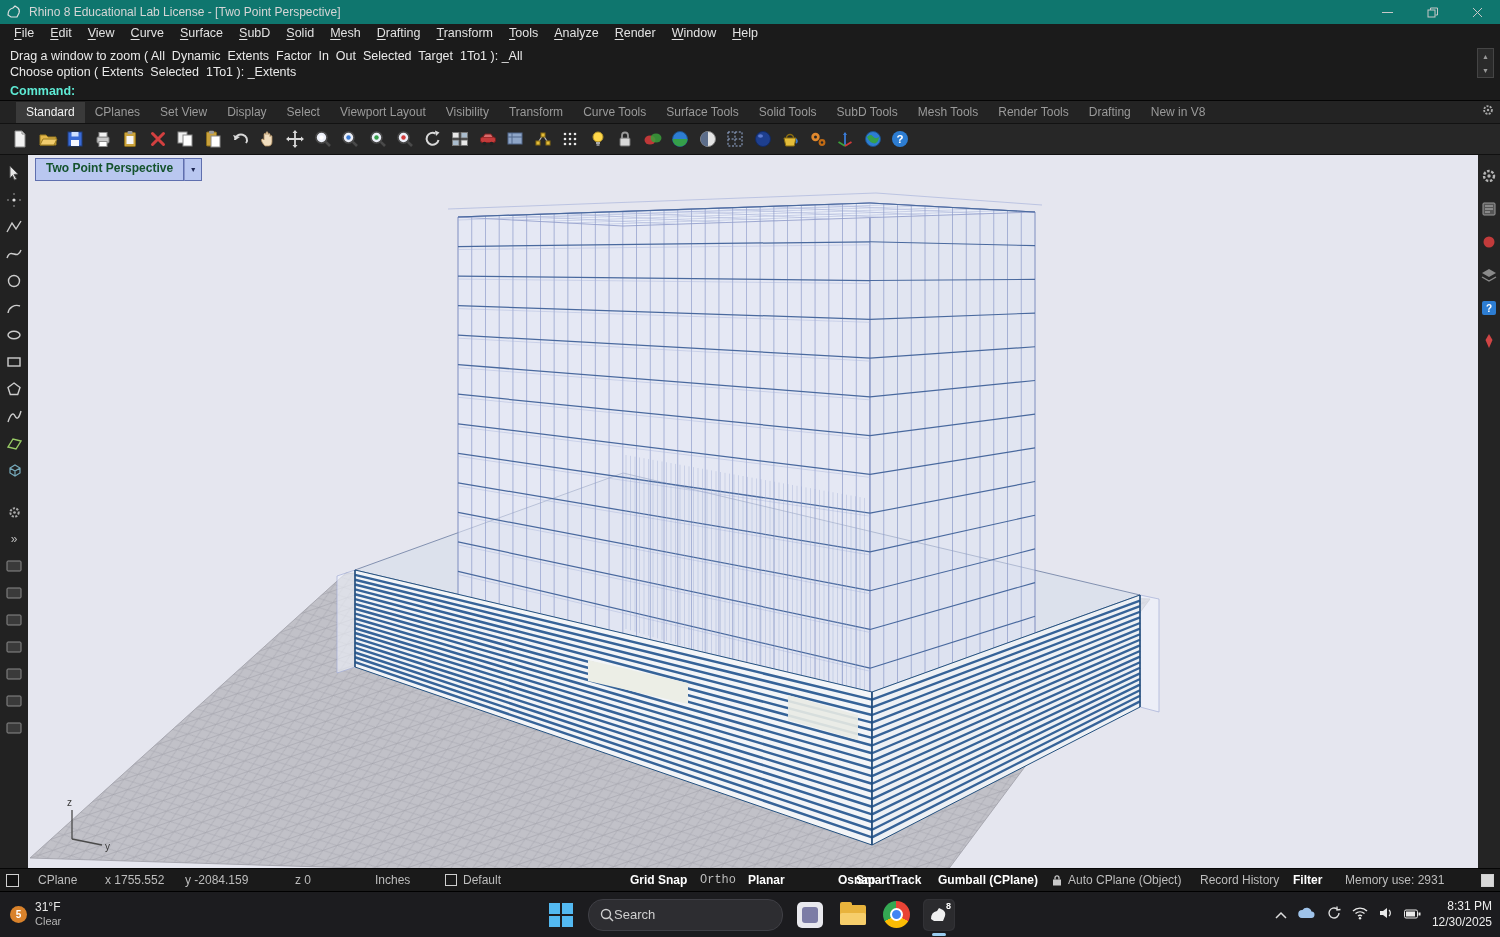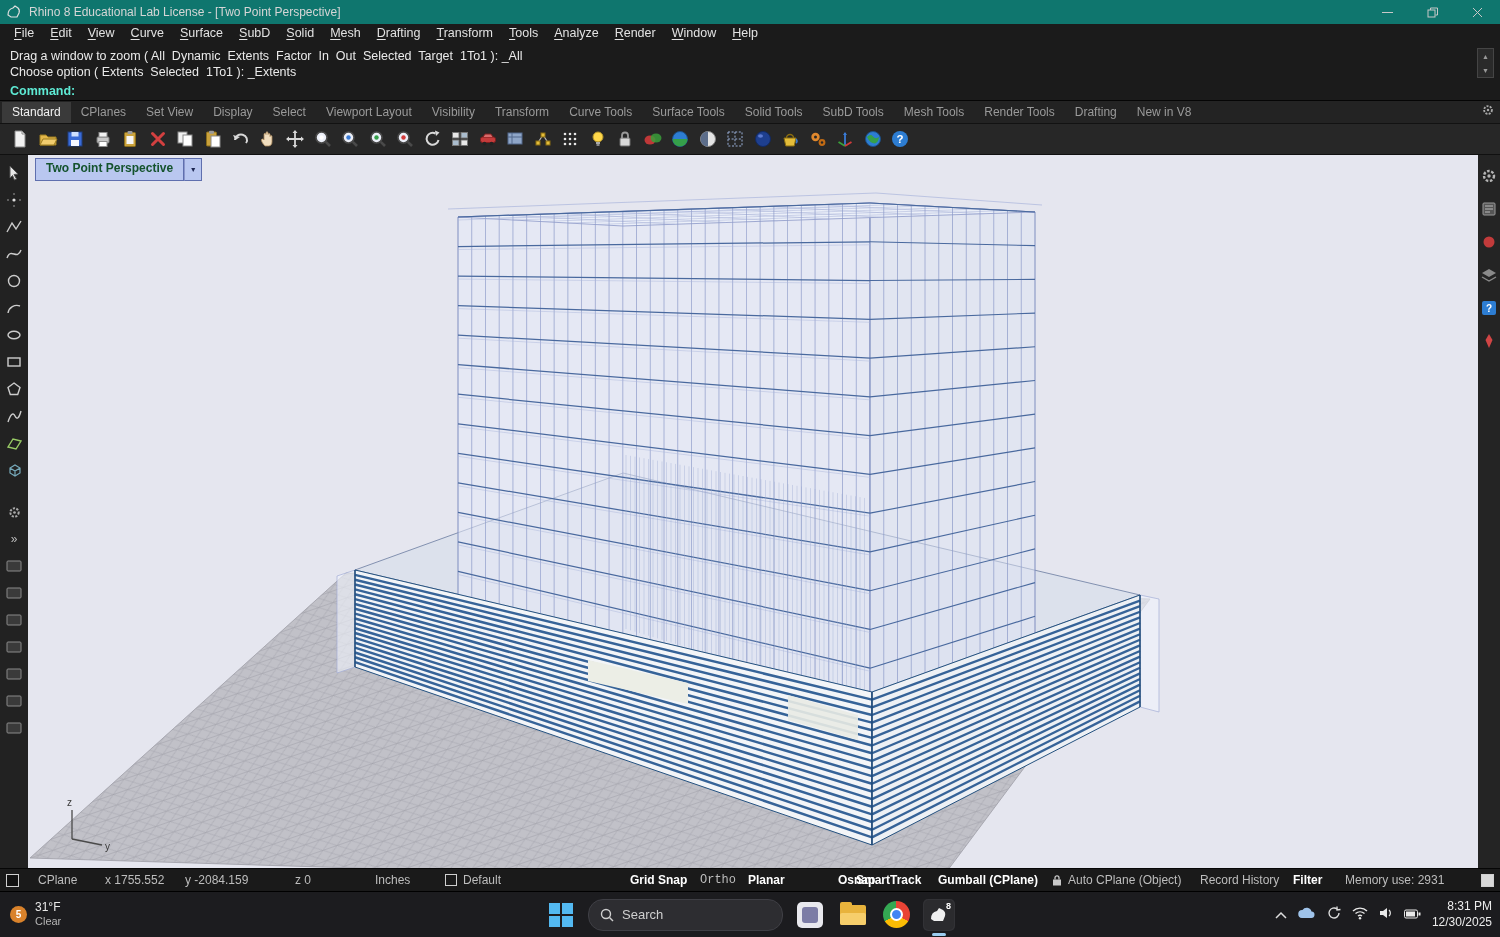--- a/index.html
+++ b/index.html
@@ -12,21 +12,21 @@
   
   .menubar{height:22px;background:#1b1b1b;display:flex;align-items:flex-start;color:#e2e2e2;font-size:12.5px;padding-left:6px;flex:0 0 auto;}
   .menu-item{padding:2px 8px;cursor:default;}
   .menu-item u{text-underline-offset:2px;}
   
   .cmdhist{height:34px;background:#1b1b1b;color:#eaeaea;font-size:12.5px;padding:2px 0 0 10px;position:relative;flex:0 0 auto;}
   .cmdhist .hl{line-height:16px;white-space:pre;}
   .cmd-spinner{position:absolute;right:6px;top:2px;width:15px;height:28px;background:#2a2a2a;border:1px solid #454545;display:flex;flex-direction:column;align-items:center;justify-content:space-around;color:#9a9a9a;font-size:7px;line-height:1;}
   .cmdline{height:18px;background:#1b1b1b;color:#5eead4;font-size:12.5px;font-weight:bold;padding-left:10px;line-height:18px;border-bottom:1px solid #050505;flex:0 0 auto;}
   
-  .tabbar{height:22px;background:#232323;display:flex;align-items:flex-end;color:#9a9a9a;font-size:12px;padding-left:2px;border-bottom:1px solid #121212;flex:0 0 auto;position:relative;}
+  .tabbar{height:22px;background:#232323;display:flex;align-items:flex-end;color:#9a9a9a;font-size:12px;padding-left:16px;border-bottom:1px solid #121212;flex:0 0 auto;position:relative;}
   .tab{padding:3px 10px 4px;cursor:default;white-space:nowrap;}
   .tab.active{background:#3a3a3a;color:#f2f2f2;}
   .tab-gear{position:absolute;right:5px;bottom:3px;}
   
   .toolbar{height:30px;background:#272727;display:flex;align-items:center;gap:5.5px;padding-left:9px;border-bottom:1px solid #101010;flex:0 0 auto;}
   .tb-icon{width:22px;height:22px;display:flex;align-items:center;justify-content:center;}
   .ic{display:flex;}
   
   .main{flex:1;display:flex;min-height:0;}
   .leftdock{width:28px;background:#222;display:flex;flex-direction:column;align-items:center;padding-top:8px;gap:7px;flex:0 0 auto;}
@@ -51,21 +51,21 @@
   .tk-left{position:absolute;left:10px;top:0;height:100%;display:flex;align-items:center;gap:8px;}
   .weather-badge{width:17px;height:17px;border-radius:50%;background:#d9822b;color:#fff;font-size:10px;font-weight:bold;display:flex;align-items:center;justify-content:center;}
   .weather-text{line-height:1.25;font-size:12px;}
   .weather-text .cond{color:#b5b5b5;font-size:11px;}
   .tk-center{position:absolute;left:50%;top:0;height:100%;transform:translateX(-50%);display:flex;align-items:center;gap:11px;}
   .tk-app{width:32px;height:32px;border-radius:5px;display:flex;align-items:center;justify-content:center;position:relative;}
   .tk-app.active{background:#323236;}
   .tk-app.active::after{content:"";position:absolute;bottom:-5px;left:50%;transform:translateX(-50%);width:14px;height:3px;border-radius:2px;background:#9ccdf0;}
   .win-logo{display:grid;grid-template-columns:11px 11px;grid-template-rows:11px 11px;gap:2px;}
   .win-logo div{background:#53b9f1;}
-  .search-pill{display:flex;align-items:center;gap:8px;height:30px;width:182px;background:#2d2d31;border:1px solid #3f3f45;border-radius:15px;padding-left:11px;color:#cfcfcf;font-size:13px;}
+  .search-pill{display:flex;align-items:center;height:30px;width:182px;background:#2d2d31;border:1px solid #3f3f45;border-radius:15px;padding-left:11px;color:#cfcfcf;font-size:13px;}
   .folder-ico{width:26px;height:20px;position:relative;}
   .folder-ico .back{position:absolute;inset:0;background:#e8b33c;border-radius:2px;}
   .folder-ico .ftab{position:absolute;left:0;top:-3px;width:12px;height:5px;background:#e8b33c;border-radius:2px 2px 0 0;}
   .folder-ico .front{position:absolute;left:0;right:0;bottom:0;height:12px;background:#f6ce6b;border-radius:2px;}
   .chrome-ico{width:27px;height:27px;border-radius:50%;background:conic-gradient(#e94335 0deg 120deg,#fbbc04 120deg 240deg,#34a853 240deg 360deg);position:relative;}
   .chrome-ico::after{content:"";position:absolute;inset:7px;background:#4285f4;border:2.5px solid #fff;border-radius:50%;}
   .taskview-ico{width:26px;height:26px;background:#e9e9ee;border-radius:5px;position:relative;}
   .taskview-ico::after{content:"";position:absolute;inset:5px;background:#7d7da6;border-radius:3px;}
   .rhino-ico{width:30px;height:30px;border-radius:5px;background:#2b2b2e;position:relative;display:flex;align-items:center;justify-content:center;}
   .rhino-badge{position:absolute;top:1px;right:3px;color:#fff;font-size:9px;font-weight:bold;}

